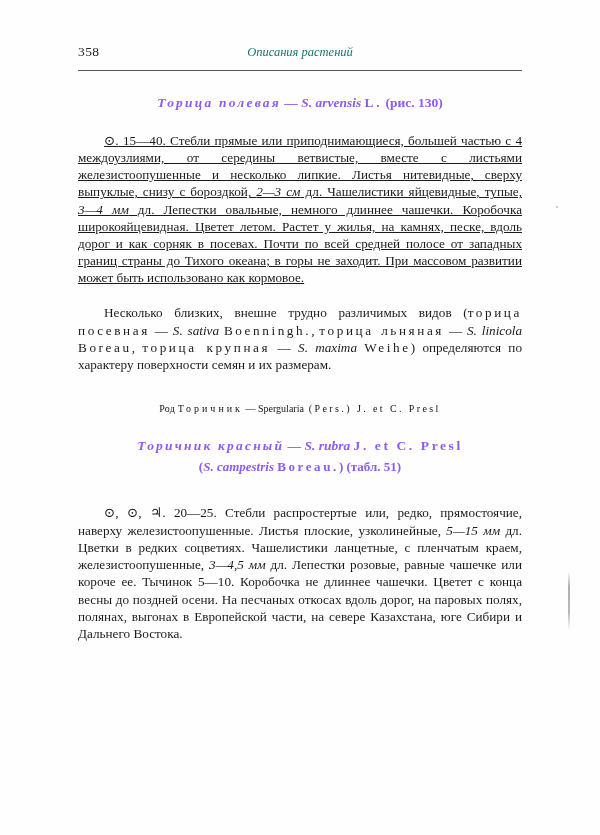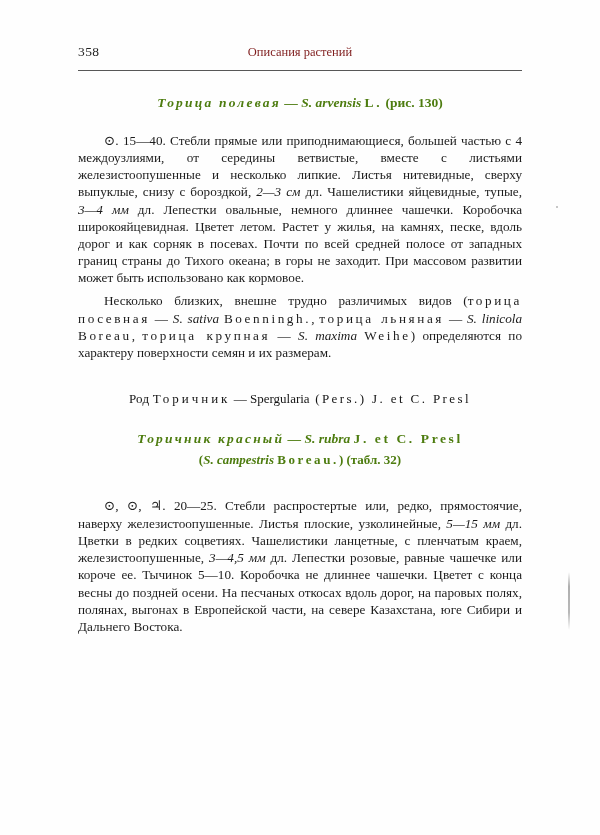--- a/index.html
+++ b/index.html
@@ -39,37 +39,38 @@
     font-size: 13.5px;
     letter-spacing: 0.4px;
     color: #232323;
   }
   .running-head {
     position: absolute;
     left: 0;
     right: 0;
     top: 1px;
     text-align: center;
+    font-style: italic;
     font-size: 12.5px;
-    color: #7f1d1d;
+    color: #0f766e;
   }
   .header-rule {
     margin-top: 4px;
     height: 0;
     border-top: 1.3px solid #3a3a3a;
     opacity: 0.85;
   }
 
   
   .species-heading {
     text-align: center;
     font-weight: bold;
     font-size: 13.5px;
     margin-top: 22px;
-    color: #4d7c0f;
+    color: #8b5cf6;
     line-height: 1.45;
   }
   .species-heading .ru {
     font-style: italic;
     letter-spacing: 2.2px;
   }
   .species-heading .dash { font-style: normal; letter-spacing: 0; }
   .species-heading .sci {
     font-style: italic;
     font-weight: bold;
@@ -86,42 +87,42 @@
     letter-spacing: 0;
   }
   .species-heading .subline {
     display: block;
     font-size: 13px;
     margin-top: 2px;
   }
 
   .genus-heading {
     text-align: center;
-    font-size: 13px;
+    font-size: 10px;
     margin-top: 30px;
     color: #141414;
   }
   .genus-heading .lbl { letter-spacing: 0.2px; }
   .genus-heading .gname { letter-spacing: 3px; }
   .genus-heading .gsci { letter-spacing: 0; }
   .genus-heading .gauth { letter-spacing: 2.4px; }
 
   
   p.body {
     margin: 0;
     text-align: justify;
     text-align-last: left;
     font-size: 13.2px;
     line-height: 1.30;
     color: #1b1b1b;
     text-indent: 26px;
     hyphens: manual;
   }
-  p.body.first { margin-top: 19px; }
-  p.body.next  { margin-top: 6px; }
+  p.body.first { margin-top: 19px; text-decoration: underline; }
+  p.body.next  { margin-top: 18px; }
   p.gen-desc   { margin-top: 20px; }
   p.last-desc  { margin-top: 28px; }
 
   .it { font-style: italic; }
   .sp { letter-spacing: 2.6px; }
   .nw { white-space: nowrap; }
   .sym { font-size: 13.5px; }
 
   
   .margin-streak {
@@ -185,19 +186,19 @@
     </div>
 
 
     <div class="species-heading" style="">
       <span class="ru">Торичник красный</span><span class="dash"> — </span><span class="sci">S.</span>
       <span class="sci">rubra</span>
       <span class="auth">J. et C. Presl</span>
       <span class="subline"><span class="plain">(</span><span class="sci">S.</span>
         <span class="sci">campestris</span>
         <span class="auth">Boreau.</span><span class="plain">)</span>
-        <span class="plain">(табл. 32)</span></span>
+        <span class="plain">(табл. 51)</span></span>
     </div>
 
     <p class="body last-desc"><span class="sym">⊙, ⊙, ♃.</span><span> 20—25.</span><span> Стебли распростертые или, редко, прямостоячие, наверху железистоопушенные. Листья плоские, узколинейные, </span><span class="it nw">5—15 мм</span><span> дл. Цветки в редких соцветиях. Чашелистики ланцетные, с пленчатым краем, железистоопушенные, </span><span class="it nw">3—4,5 мм</span><span> дл. Лепестки розовые, равные чашечке или короче ее. Тычинок 5—10. Коробочка не длиннее чашечки. Цветет с конца весны до поздней осени. На песчаных откосах вдоль дорог, на паровых полях, полянах, выгонах в Европейской части, на севере Казахстана, юге Сибири и Дальнего Востока.</span></p>
 
   </div>
 </div>
 
 </body></html>

